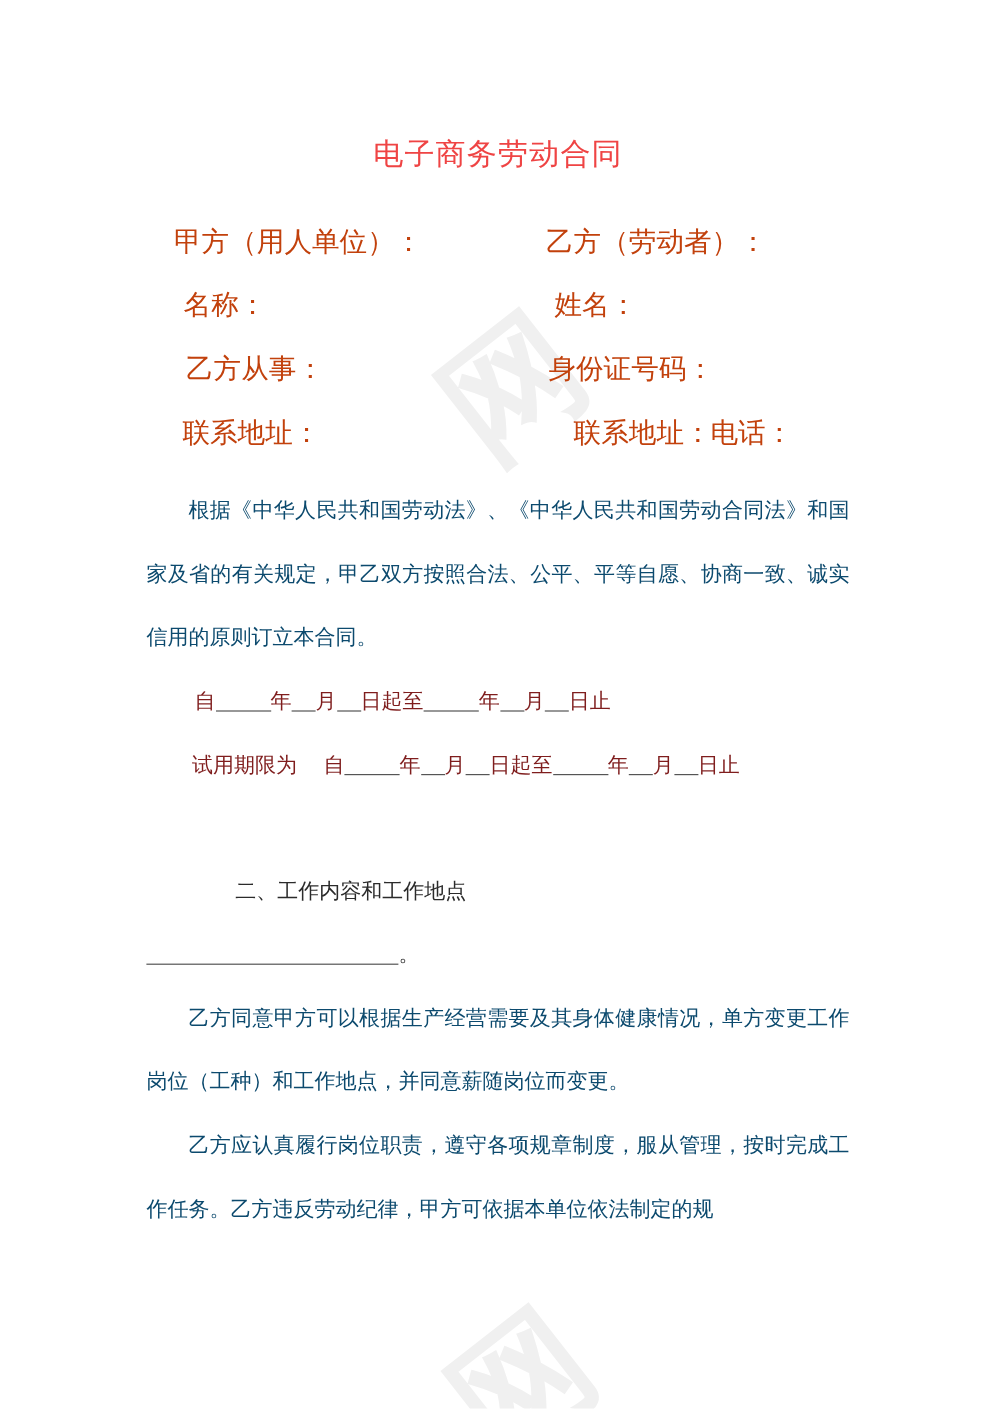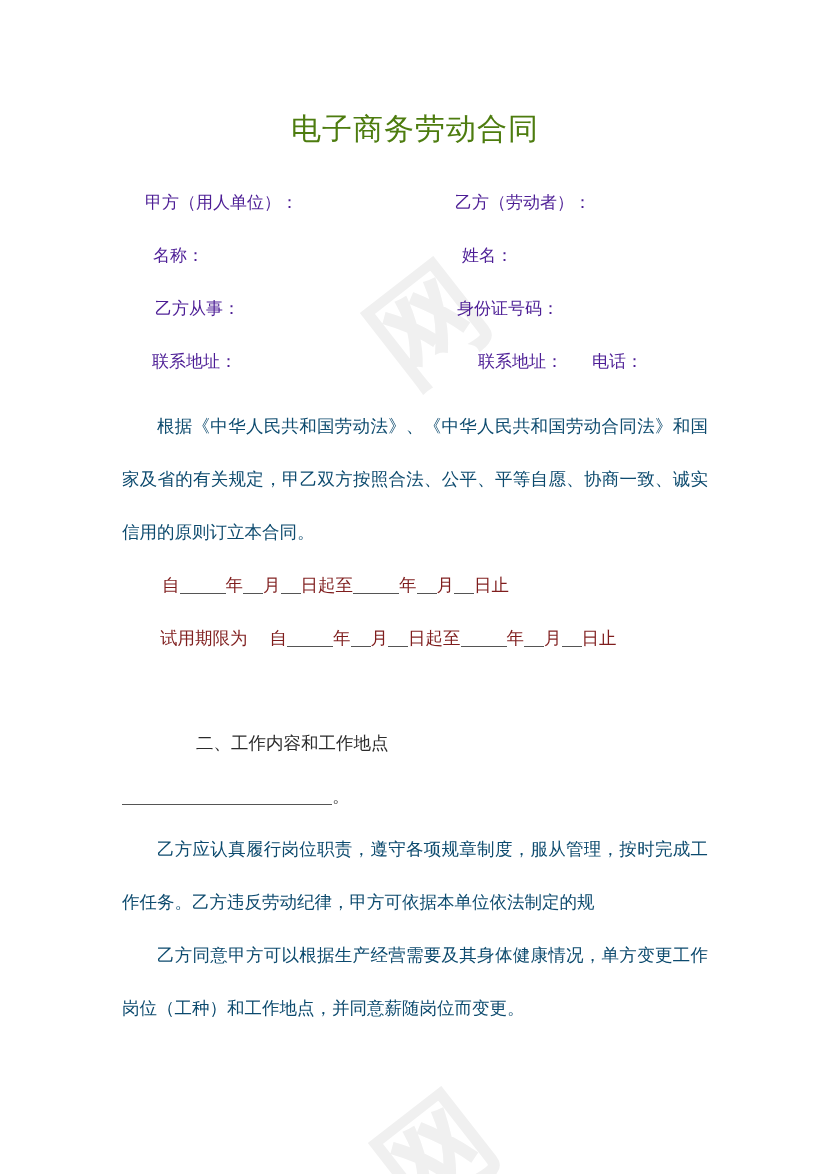--- a/index.html
+++ b/index.html
@@ -52,38 +52,38 @@
   }
 
   
   .content {
     position: relative;
     z-index: 2;
   }
 
   .doc-title {
     text-align: center;
-    font-size: 30px;
+    font-size: 25px;
     line-height: 34px;
     letter-spacing: 1px;
     margin: 0;
     padding-top: 112px;
     font-weight: 400;
-    color: #4d7c0f;
+    color: #ef4444;
   }
 
   .party-block {
     margin-top: 30px;
   }
   .party-row {
     position: relative;
     height: 53px;
     line-height: 53px;
-    font-size: 17px;
-    color: #4c1d95;
+    font-size: 23px;
+    color: #c2410c;
   }
   .col-a {
     position: absolute;
     white-space: nowrap;
   }
   .col-b {
     position: absolute;
     white-space: nowrap;
   }
   .col-c {
@@ -236,18 +236,18 @@
 
     <div class="spacer-gap"></div>
 
     <p class="section-head deep">二、工作内容和工作地点</p>
 
 
     <p class="fill-row">
       <span class="u-full"></span><span class="tiny-period">。</span>
     </p>
 
+    <p class="para">乙方同意甲方可以根据生产经营需要及其身体健康情况，单方变更工作岗位（工种）和工作地点，并同意薪随岗位而变更。</p>
+
     <p class="para">乙方应认真履行岗位职责，遵守各项规章制度，服从管理，按时完成工作任务。乙方违反劳动纪律，甲方可依据本单位依法制定的规</p>
-
-    <p class="para">乙方同意甲方可以根据生产经营需要及其身体健康情况，单方变更工作岗位（工种）和工作地点，并同意薪随岗位而变更。</p>
 
   </div>
 </div>
 
 </body></html>

